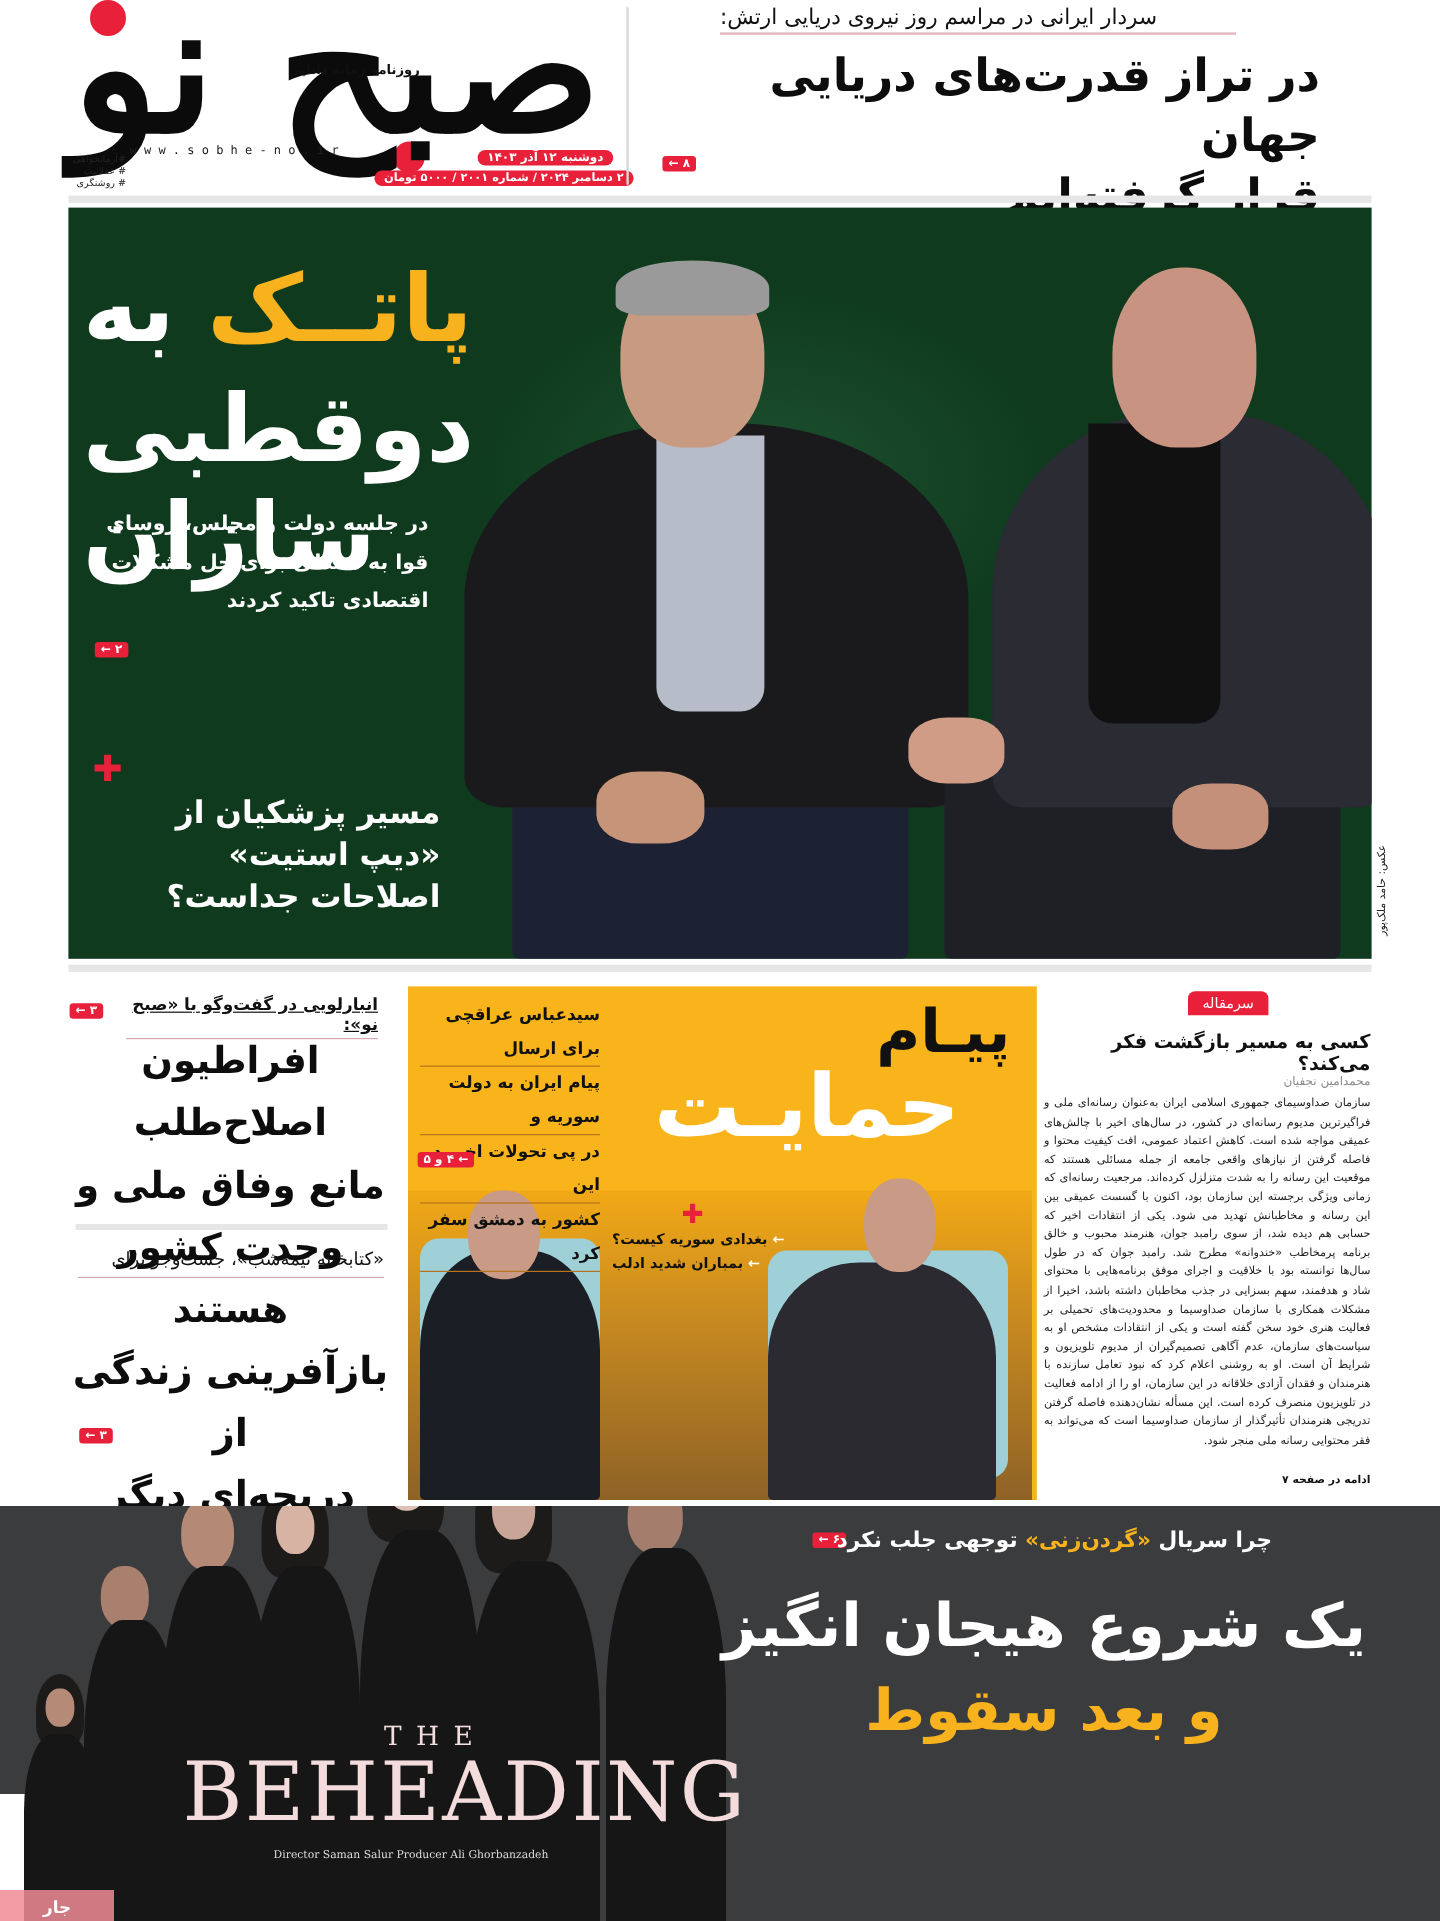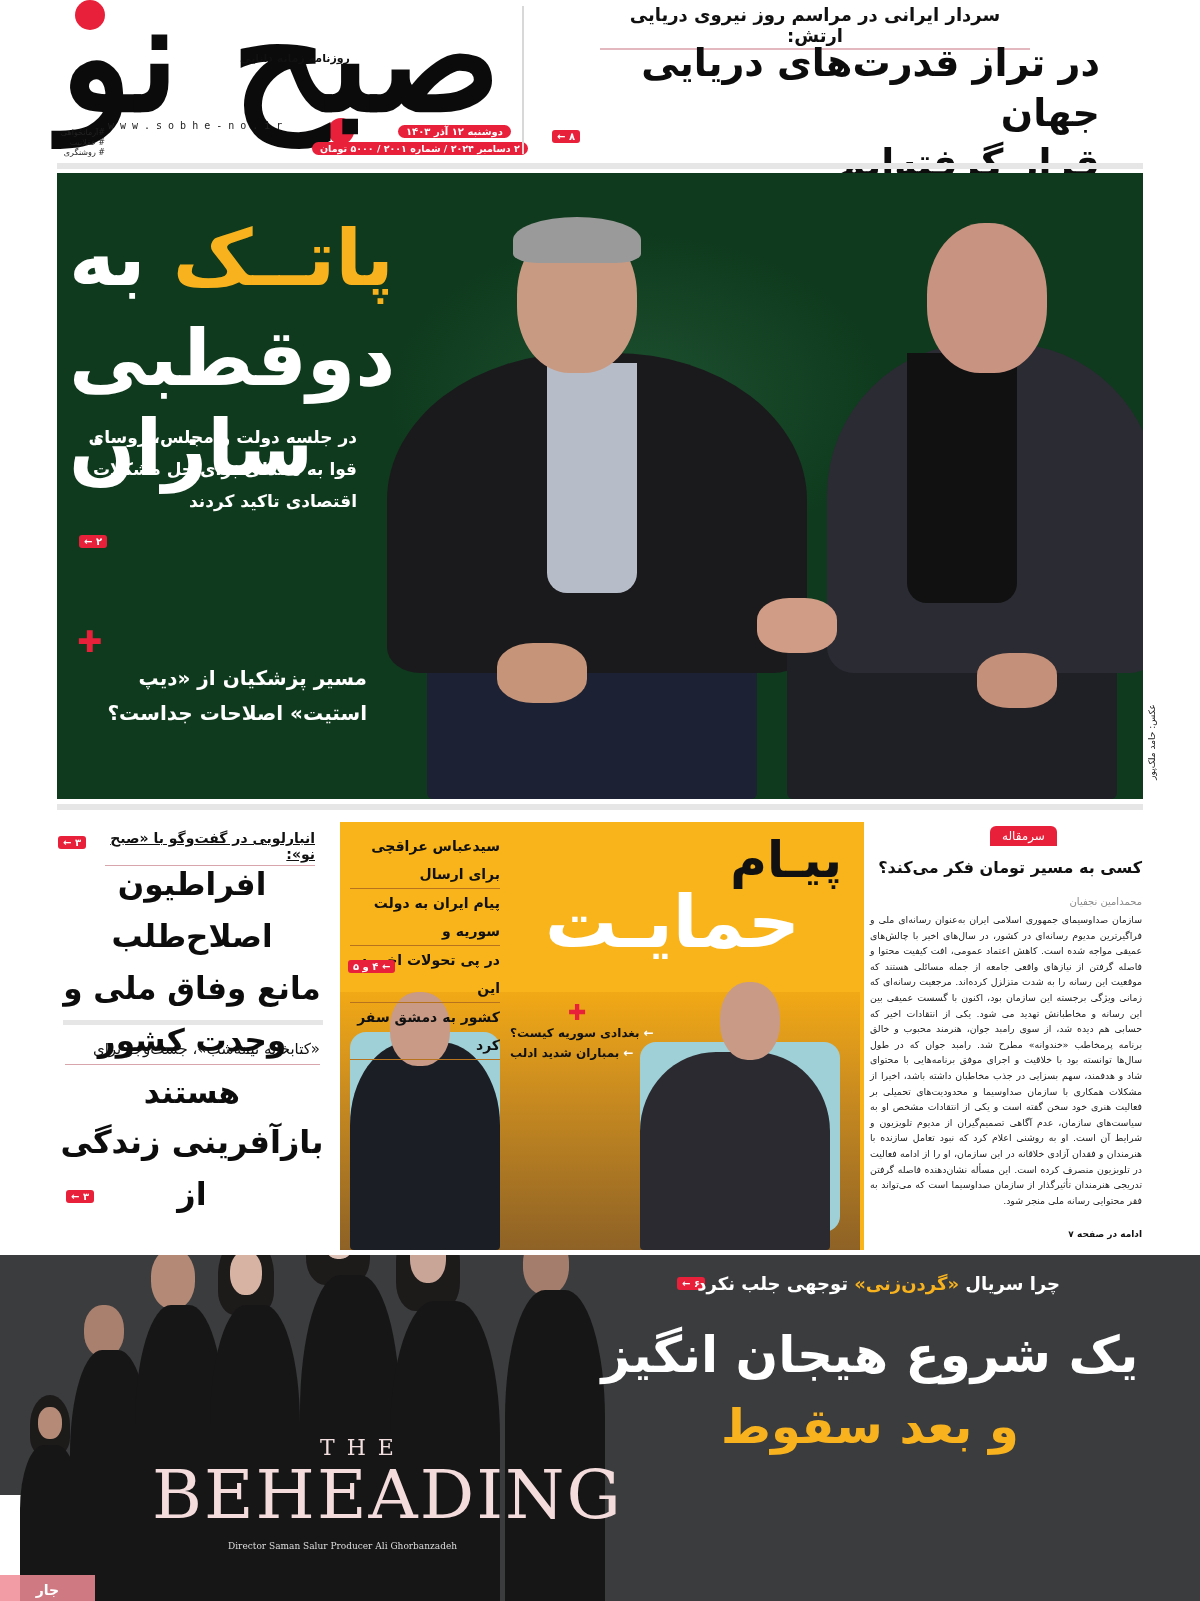--- a/index.html
+++ b/index.html
@@ -11,35 +11,35 @@
 
   
   #masthead { left: 0; top: 0; width: 1200px; height: 160px; }
   .logo-text { position: absolute; left: 60px; top: -18px; font-family: "DejaVu Serif", serif; font-weight: bold; font-size: 150px; line-height: 1; color: #0b0b0b; letter-spacing: -6px; }
   .logo-dot { position: absolute; width: 30px; height: 30px; border-radius: 50%; background: #e8203a; }
   .tagline { position: absolute; left: 240px; top: 52px; font-size: 11px; font-weight: bold; color: #111; }
   .website { position: absolute; left: 108px; top: 120px; font-family: "DejaVu Sans Mono", monospace; font-size: 10px; letter-spacing: 6px; color: #222; }
   .hashtags { position: absolute; left: 60px; top: 128px; font-size: 8px; line-height: 10px; color: #222; text-align: right; width: 45px; }
   .pill { position: absolute; background: #e8203a; color: #fff; font-size: 10px; font-weight: bold; border-radius: 8px; padding: 1px 8px; white-space: nowrap; }
   .vrule { position: absolute; left: 522px; top: 6px; width: 2px; height: 148px; background: #d8d8d8; }
-  .kicker-top { position: absolute; left: 600px; top: 4px; width: 430px; text-align: center; font-size: 18px; font-weight: bold; color: #111; border-bottom: 2px solid #e3b8be; padding-bottom: 2px; }
+  .kicker-top { position: absolute; left: 600px; top: 4px; width: 430px; text-align: left; font-size: 18px; font-weight: normal; color: #111; border-bottom: 2px solid #e3b8be; padding-bottom: 2px; }
   .headline-top { position: absolute; left: 560px; top: 38px; width: 540px; text-align: right; font-size: 38px; line-height: 50px; font-weight: bold; color: #0d0d0d; }
   .ref { position: absolute; background: #e8203a; color: #fff; font-size: 10px; font-weight: bold; border-radius: 3px; padding: 1px 5px; white-space: nowrap; }
   .hsep { position: absolute; left: 57px; width: 1086px; height: 6px; background: #e6e6e6; }
 
   
   #hero { left: 57px; top: 173px; width: 1086px; height: 626px; background: #0f3a1d; overflow: hidden; }
   .hero-glow { position: absolute; left: 330px; top: 60px; width: 500px; height: 330px; background: radial-gradient(ellipse at center, #1d5130 0%, rgba(15,58,29,0) 70%); }
   .hero-title-1 { position: absolute; left: 12px; top: 40px; width: 400px; text-align: left; font-size: 78px; line-height: 90px; font-weight: bold; }
   .hero-title-1 .y { color: #f7b21e; }
   .hero-title-1 .w { color: #ffffff; }
   .hero-title-2 { position: absolute; left: 12px; top: 140px; width: 400px; text-align: left; font-size: 78px; line-height: 90px; font-weight: bold; color: #ffffff; }
   .hero-lede { position: absolute; left: 20px; top: 248px; width: 280px; text-align: right; font-size: 17px; line-height: 32px; color: #ffffff; font-weight: bold; }
   .plus { position: absolute; color: #e8203a; font-weight: bold; font-size: 30px; line-height: 30px; }
-  .hero-side { position: absolute; left: 20px; top: 488px; width: 290px; text-align: right; font-size: 20px; line-height: 35px; font-weight: bold; color: #ffffff; }
+  .hero-side { position: absolute; left: 20px; top: 488px; width: 290px; text-align: right; font-size: 26px; line-height: 35px; font-weight: bold; color: #ffffff; }
   .photo-credit { position: absolute; right: -6px; top: 520px; font-size: 9px; color: #222; writing-mode: vertical-rl; transform: rotate(180deg); background: #fff; padding: 4px 1px; }
 
   
   .figure { position: absolute; }
   .head { position: absolute; border-radius: 48% 48% 44% 44%; background: #c99a82; }
   .hair { position: absolute; border-radius: 50% 50% 20% 20%; }
   .jacket { position: absolute; border-radius: 46% 46% 8% 8%; }
   .shirt { position: absolute; }
   .legs { position: absolute; border-radius: 20px 20px 6px 6px; }
   .hand { position: absolute; border-radius: 40%; background: #c69479; }
@@ -164,20 +164,21 @@
   <div>افراطیون اصلاح‌طلب</div>
   <div>مانع وفاق ملی و</div>
   <div>وحدت کشور هستند</div>
 </div>
 <div class="col-sep" style="left:63px;top:1020px;width:260px;height:5px;"></div>
 <div class="lk2 rtl" style="left:65px;top:1034px;width:255px;">
   <span>«کتابخانه نیمه‌شب»، جست‌وجو برای</span>
 </div>
 <div class="lh rtl" style="left:58px;top:1116px;width:268px;font-size:32px;line-height:52px;">
   <div>بازآفرینی زندگی از</div>
+  <div>دریچه‌ای دیگر</div>
 </div>
 <div class="ref" style="left:66px;top:1190px;">
   <span>←</span>
   <span>۳</span>
 </div>
 
 <div id="feature" class="abs">
   <div class="feat-lower">
 
     <div class="chair" style="left:10px;top:40px;width:150px;height:190px;"></div>
@@ -205,21 +206,21 @@
     <span>بغدادی سوریه کیست؟</span>
   </div>
   <div class="feat-bul rtl" style="top:224px;">
     <span style="color:#fff;">←</span>
     <span>بمباران شدید ادلب</span>
   </div>
 </div>
 
 <div class="ed-stripe"></div>
 <div class="ed-tag rtl">سرمقاله</div>
-<div class="ed-title rtl">کسی به مسیر تومان فکر می‌کند؟</div>
+<div class="ed-title rtl">کسی به مسیر بازگشت فکر می‌کند؟</div>
 <div class="ed-author rtl">محمدامین نجفیان</div>
 <div class="ed-body rtl">سازمان صداوسیمای جمهوری اسلامی ایران به‌عنوان رسانه‌ای ملی و فراگیرترین مدیوم رسانه‌ای در کشور، در سال‌های اخیر با چالش‌های عمیقی مواجه شده است. کاهش اعتماد عمومی، افت کیفیت محتوا و فاصله گرفتن از نیازهای واقعی جامعه از جمله مسائلی هستند که موقعیت این رسانه را به شدت متزلزل کرده‌اند. مرجعیت رسانه‌ای که زمانی ویژگی برجسته این سازمان بود، اکنون با گسست عمیقی بین این رسانه و مخاطبانش تهدید می شود. یکی از انتقادات اخیر که حسابی هم دیده شد، از سوی رامبد جوان، هنرمند محبوب و خالق برنامه پرمخاطب «خندوانه» مطرح شد. رامبد جوان که در طول سال‌ها توانسته بود با خلاقیت و اجرای موفق برنامه‌هایی با محتوای شاد و هدفمند، سهم بسزایی در جذب مخاطبان داشته باشد، اخیرا از مشکلات همکاری با سازمان صداوسیما و محدودیت‌های تحمیلی بر فعالیت هنری خود سخن گفته است و یکی از انتقادات مشخص او به سیاست‌های سازمان، عدم آگاهی تصمیم‌گیران از مدیوم تلویزیون و شرایط آن است. او به روشنی اعلام کرد که نبود تعامل سازنده با هنرمندان و فقدان آزادی خلاقانه در این سازمان، او را از ادامه فعالیت در تلویزیون منصرف کرده است. این مسأله نشان‌دهنده فاصله گرفتن تدریجی هنرمندان تأثیرگذار از سازمان صداوسیما است که می‌تواند به فقر محتوایی رسانه ملی منجر شود.</div>
 <div class="ed-cont rtl">ادامه در صفحه ۷</div>
 
 <div id="banner" class="abs">
   <div class="ban-white-strip"></div>
 
   <div class="person" style="left:20px;top:140px;">
     <div class="p-scarf" style="left:10px;top:0;width:40px;height:60px;"></div>
     <div class="p-head" style="left:18px;top:12px;width:24px;height:32px;"></div>

